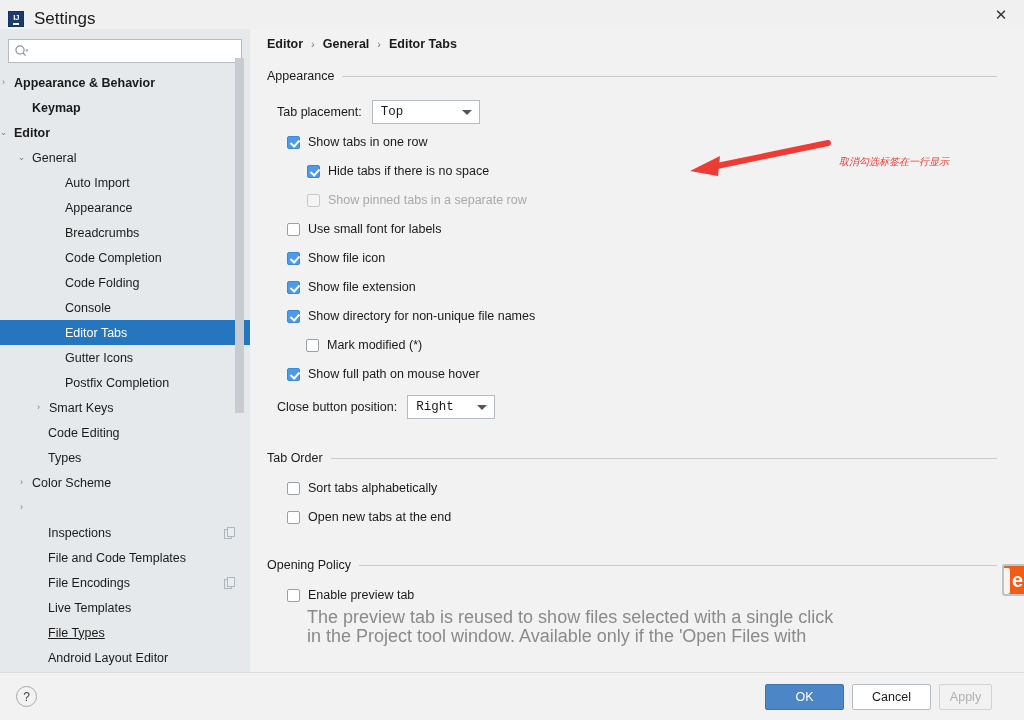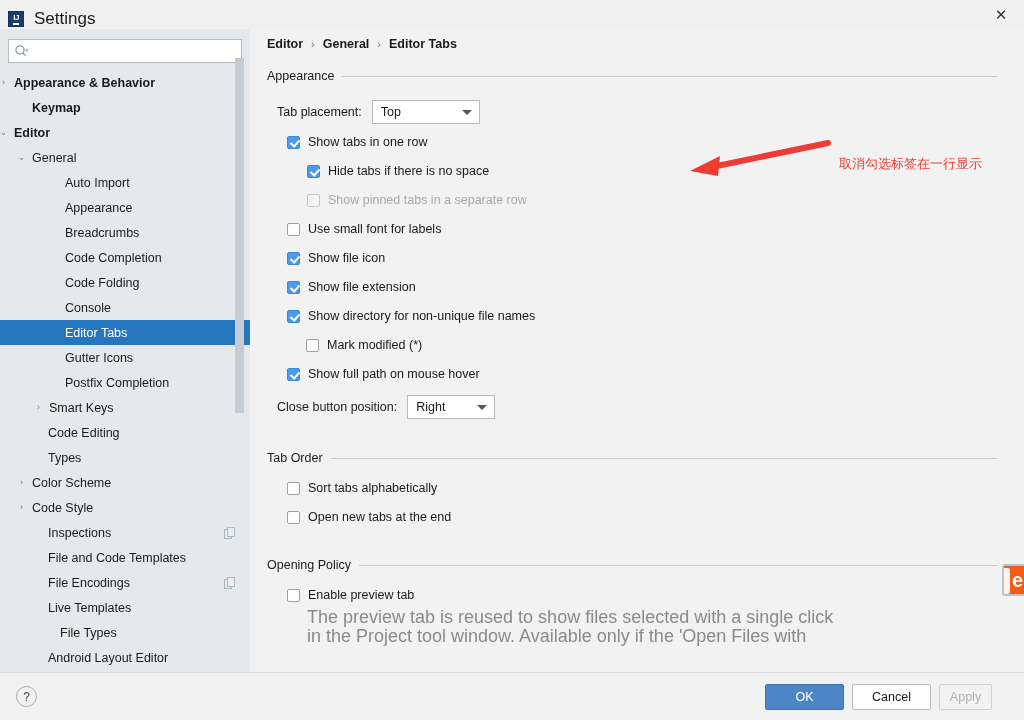--- a/index.html
+++ b/index.html
@@ -128,39 +128,39 @@
     border-width: 0 2px 2px 0; transform: rotate(42deg);
   }
   .cb.disabled { background: #f4f4f4; border-color: #c8c8c8; cursor: default; }
   .ctl-row.disabled { color: #a9a9a9; }
 
   .combo {
     display: inline-flex; align-items: center;
     height: 24px; border: 1px solid #b4bcc2; background: #fff;
     padding: 0 0 0 8px; cursor: pointer; position: relative;
   }
-  .combo .cval { font-size: 12.5px; color: #1a1a1a; }
+  .combo .cval { font-size: 12.5px; color: #1a1a1a; font-family: Liberation Mono, monospace; }
   .combo .carrow {
     margin-left: auto; width: 24px; height: 100%;
     display: flex; align-items: center; justify-content: center;
   }
   .combo .carrow i {
     display: block; width: 0; height: 0;
     border-left: 5px solid transparent; border-right: 5px solid transparent;
     border-top: 5px solid #555;
   }
   .hint-text {
     position: absolute; font-size: 18px; color: #8a8a8a; line-height: 19px;
   }
 
   
   #annot-arrow { position: absolute; left: 430px; top: 100px; pointer-events: none; }
   #annot-text {
     position: absolute; left: 589px; top: 126px;
-    color: #ee3b33; font-size: 13px; white-space: nowrap;
+    color: #ee3b33; font-size: 10px; white-space: nowrap; font-style: italic;
   }
 
   
   #float-icon {
     position: absolute; right: 0; top: 535px; width: 22px; height: 32px;
     background: #f25c19; border: 2px solid #b9c4cc; border-right: none;
     border-radius: 3px 0 0 3px; overflow: hidden;
     display: flex; align-items: center; justify-content: flex-start;
   }
   #float-icon::before {
@@ -280,21 +280,20 @@
       <div class="tree-row">
         <span class="twisty" style="margin-left: 31px;"></span>
         <span class="tree-label" style="margin-left: 4px;">Types</span>
       </div>
       <div class="tree-row">
         <span class="twisty" style="margin-left: 15px;">›</span>
         <span class="tree-label" style="margin-left: 4px;">Color Scheme</span>
       </div>
       <div class="tree-row">
         <span class="twisty" style="margin-left: 15px;">›</span>
-        <span class="tree-label" style="margin-left: 4px;">Code Style</span>
       </div>
       <div class="tree-row">
         <span class="twisty" style="margin-left: 31px;"></span>
         <span class="tree-label" style="margin-left: 4px;">Inspections</span>
         <svg class="copy-badge" viewBox="0 0 12 12">
           <rect x="0.5" y="2.5" width="7" height="9" fill="none" stroke="#7b8791"></rect>
           <rect x="3.5" y="0.5" width="7" height="9" fill="#eef1f3" stroke="#7b8791"></rect>
         </svg>
       </div>
       <div class="tree-row">
@@ -308,21 +307,21 @@
           <rect x="0.5" y="2.5" width="7" height="9" fill="none" stroke="#7b8791"></rect>
           <rect x="3.5" y="0.5" width="7" height="9" fill="#eef1f3" stroke="#7b8791"></rect>
         </svg>
       </div>
       <div class="tree-row">
         <span class="twisty" style="margin-left: 31px;"></span>
         <span class="tree-label" style="margin-left: 4px;">Live Templates</span>
       </div>
       <div class="tree-row">
         <span class="twisty" style="margin-left: 31px;"></span>
-        <span class="tree-label" style="margin-left: 16px;">File Types</span>
+        <span class="tree-label" style="margin-left: 4px; text-decoration: underline;">File Types</span>
       </div>
       <div class="tree-row">
         <span class="twisty" style="margin-left: 31px;"></span>
         <span class="tree-label" style="margin-left: 4px;">Android Layout Editor</span>
       </div>
     </div>
 
   <div id="sb-track">
     <div id="sb-thumb"></div>
   </div>

